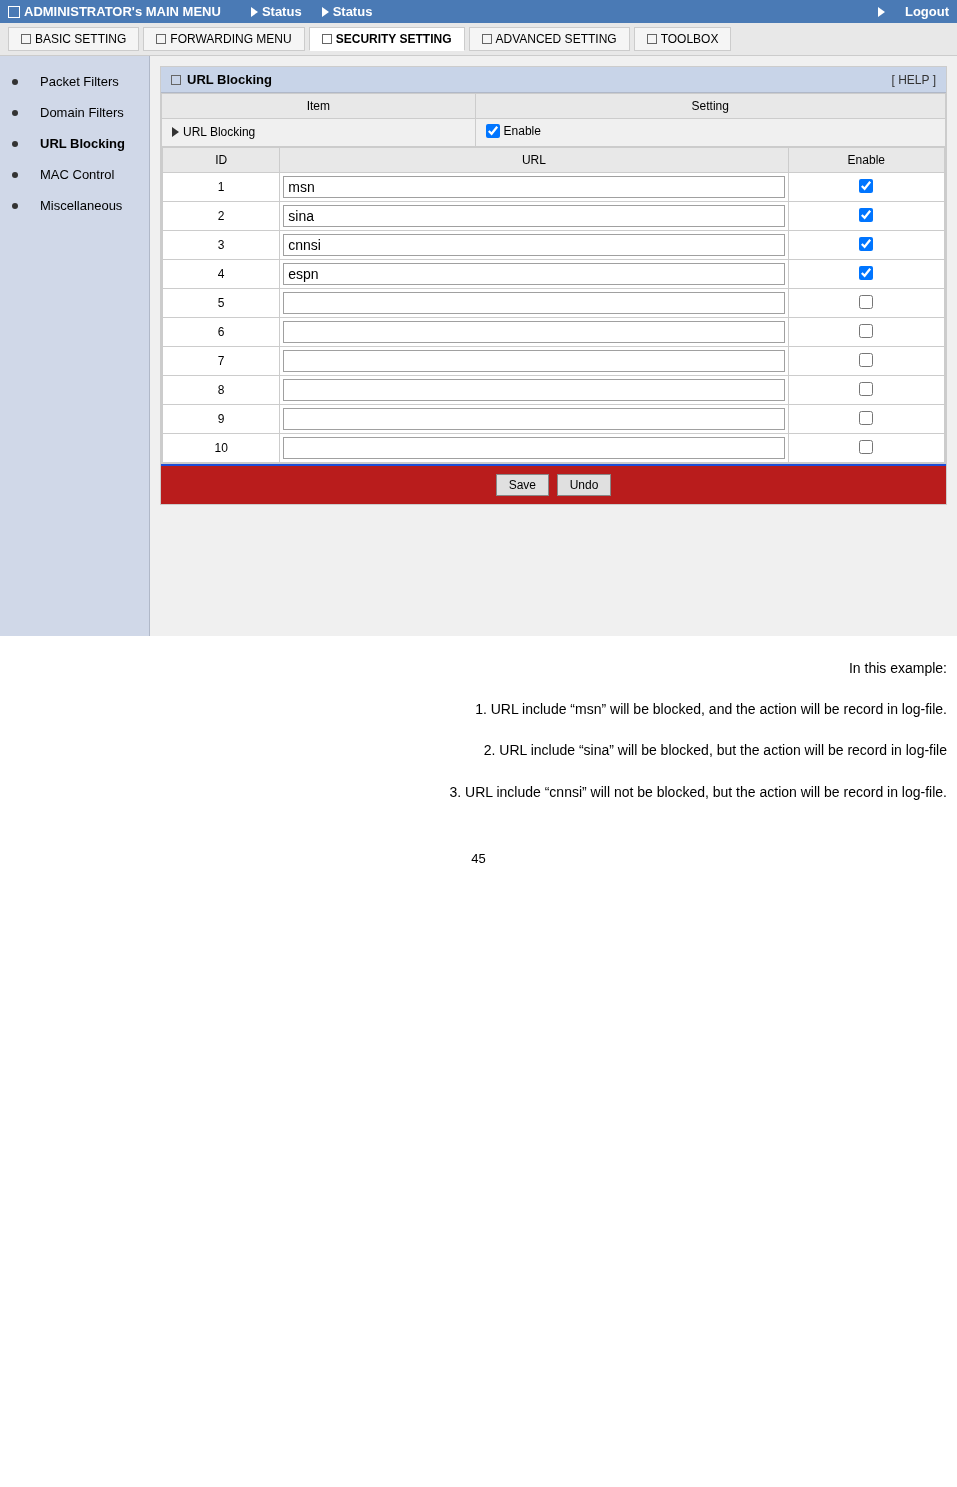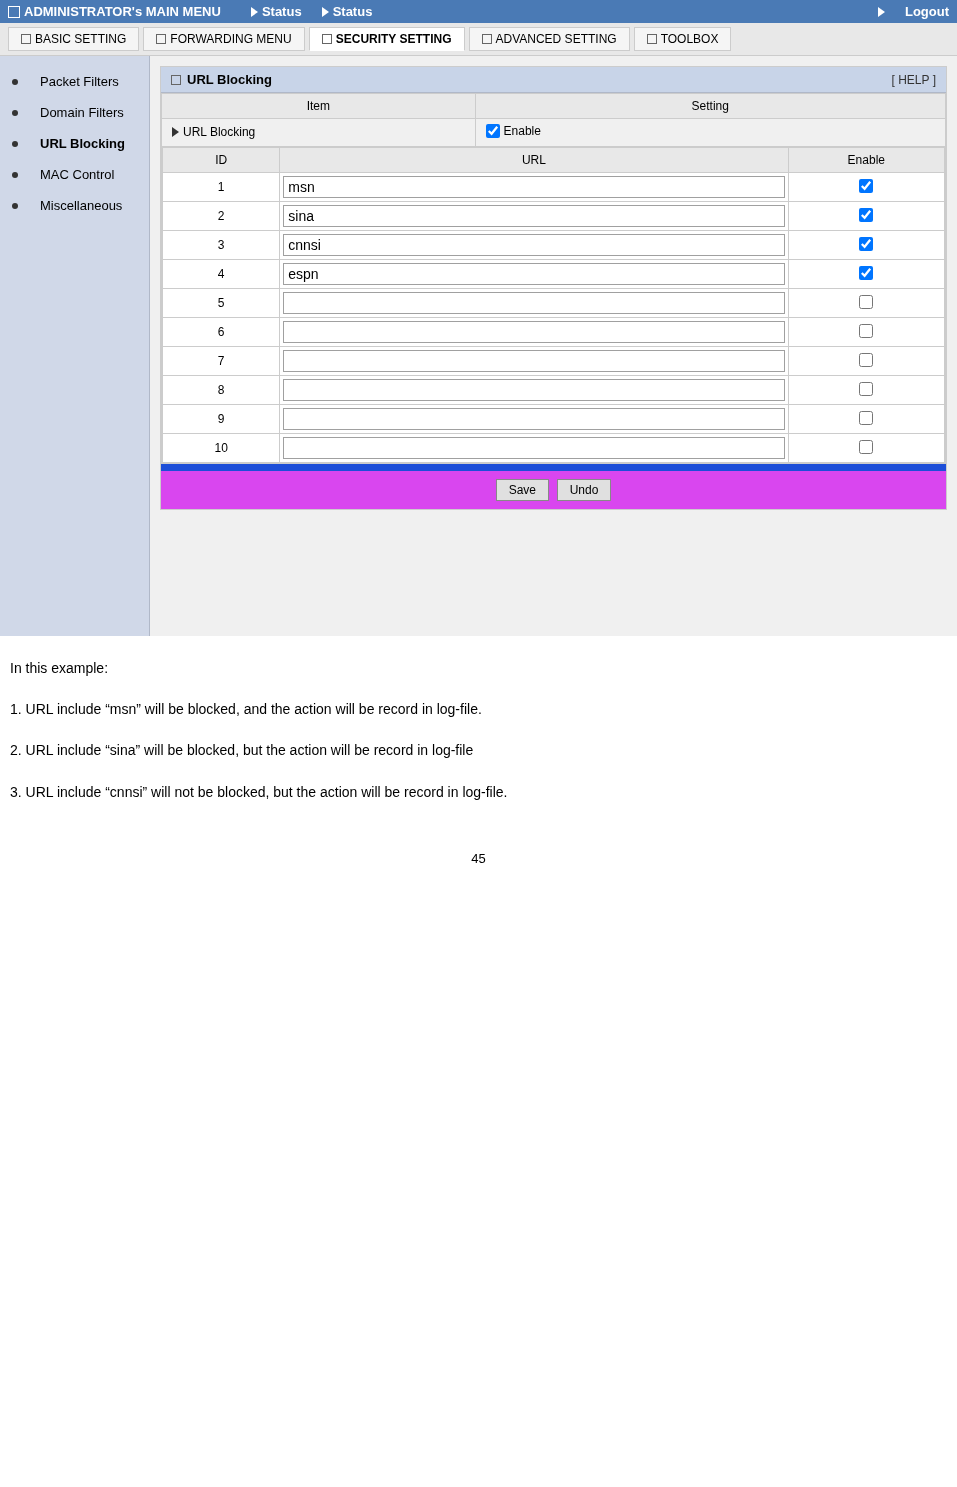--- a/index.html
+++ b/index.html
@@ -177,37 +177,38 @@
 
     input[type="checkbox"] {
       width: 14px;
       height: 14px;
     }
 
     
     .buttons-row {
       text-align: center;
       padding: 8px;
-      background: #d946ef;
-      border-top: 7px solid #1d4ed8;
+      background: #b91c1c;
+      border-top: 2px solid #1d4ed8;
     }
     .btn {
       padding: 3px 12px;
       border: 1px solid #888;
       background: #e0e0e0;
       cursor: pointer;
       font-size: 12px;
       margin: 0 2px;
     }
 
     
     .description-section {
       padding: 20px 10px;
       font-size: 14px;
       line-height: 1.8;
+      text-align: right;
     }
     .description-section p {
       margin-bottom: 16px;
     }
 
     
     .page-number {
       text-align: center;
       padding: 10px;
       font-size: 13px;

